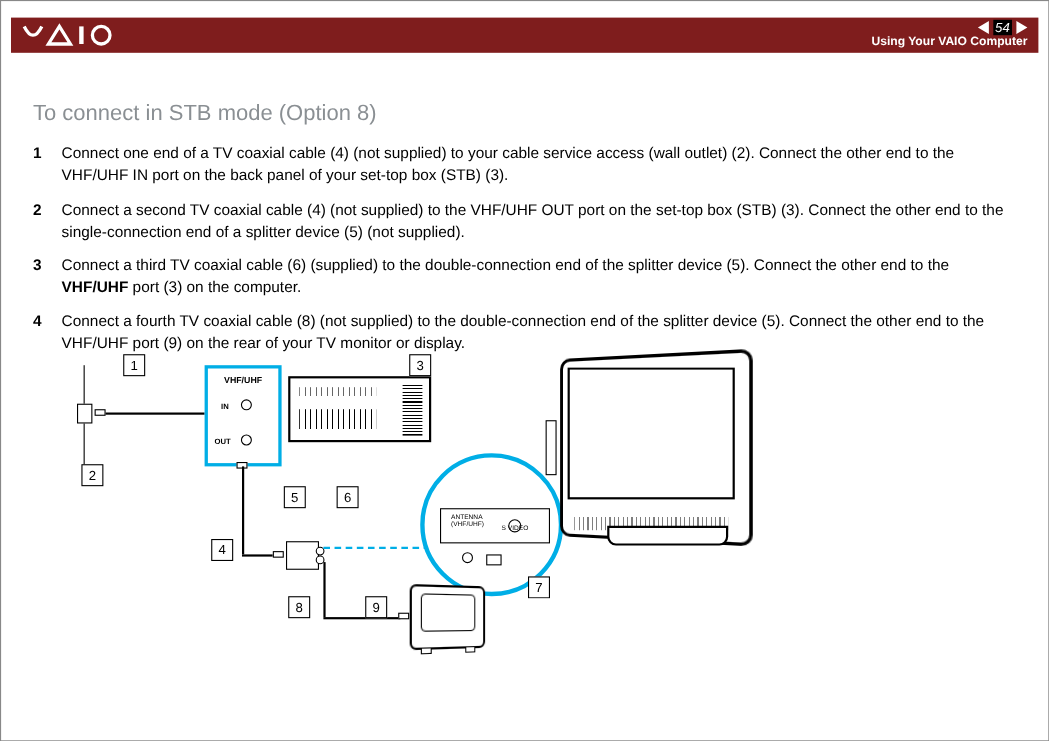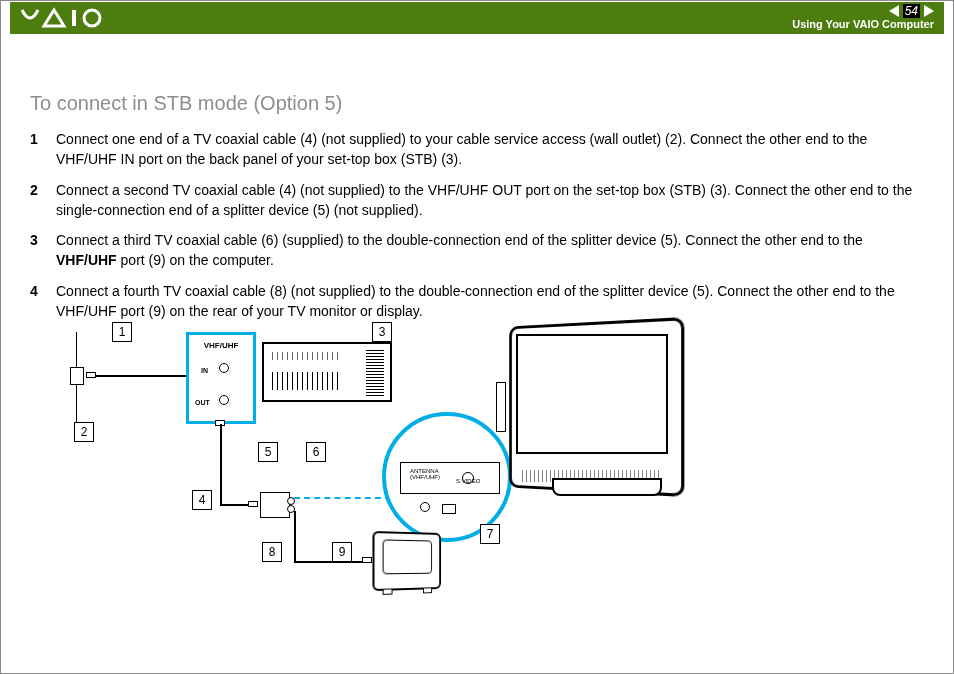--- a/index.html
+++ b/index.html
@@ -1,21 +1,21 @@
 <!DOCTYPE html>
 <html><head>
 <meta charset="utf-8">
 <style>
   * { box-sizing: border-box; margin: 0; padding: 0; }
   html, body { width: 954px; height: 674px; font-family: Arial, Helvetica, sans-serif; background: #fff; }
   .page { width: 954px; height: 674px; position: relative; }
   .frame { position: absolute; inset: 0; border: 1px solid #888; }
 
   
-  .topbar { position: absolute; left: 10px; right: 10px; top: 2px; height: 32px; background: #4d7c0f; color: #fff; }
+  .topbar { position: absolute; left: 10px; right: 10px; top: 16px; height: 32px; background: #7f1d1d; color: #fff; }
   .logo { position: absolute; left: 10px; top: 4px; }
   .pagectl { position: absolute; right: 10px; top: 2px; display: flex; align-items: center; gap: 4px; font-size: 12px; font-style: italic; }
   .pagectl .num { background: #000; padding: 0 2px; }
   .arrow { width: 0; height: 0; display: inline-block; }
   .arrow.prev { border-top: 6px solid transparent; border-bottom: 6px solid transparent; border-right: 10px solid #fff; }
   .arrow.next { border-top: 6px solid transparent; border-bottom: 6px solid transparent; border-left: 10px solid #fff; }
   .section-label { position: absolute; right: 10px; top: 16px; font-size: 11px; font-weight: bold; }
 
   .content { position: absolute; left: 30px; right: 30px; top: 92px; }
   h2.heading { color: #8a8f93; font-weight: normal; font-size: 20px; margin-bottom: 14px; }
@@ -116,26 +116,26 @@
     </svg>
     <div class="pagectl">
       <span class="arrow prev"></span>
       <span class="num">54</span>
       <span class="arrow next"></span>
     </div>
     <div class="section-label">Using Your VAIO Computer</div>
   </div>
 
   <div class="content">
-    <h2 class="heading">To connect in STB mode (Option 5)</h2>
+    <h2 class="heading">To connect in STB mode (Option 8)</h2>
     <ol class="steps">
       <li>Connect one end of a TV coaxial cable (4) (not supplied) to your cable service access (wall outlet) (2). Connect the other end to the VHF/UHF IN port on the back panel of your set-top box (STB) (3).</li>
       <li>Connect a second TV coaxial cable (4) (not supplied) to the VHF/UHF OUT port on the set-top box (STB) (3). Connect the other end to the single-connection end of a splitter device (5) (not supplied).</li>
       <li>
-        <span>Connect a third TV coaxial cable (6) (supplied) to the double-connection end of the splitter device (5). Connect the other end to the </span><span class="bold">VHF/UHF</span><span> port (9) on the computer.</span>
+        <span>Connect a third TV coaxial cable (6) (supplied) to the double-connection end of the splitter device (5). Connect the other end to the </span><span class="bold">VHF/UHF</span><span> port (3) on the computer.</span>
       </li>
       <li>Connect a fourth TV coaxial cable (8) (not supplied) to the double-connection end of the splitter device (5). Connect the other end to the VHF/UHF port (9) on the rear of your TV monitor or display.</li>
     </ol>
   </div>
 
   <div class="diagram">
 
     <div class="wall-line"></div>
     <div class="outlet-box"></div>
 

